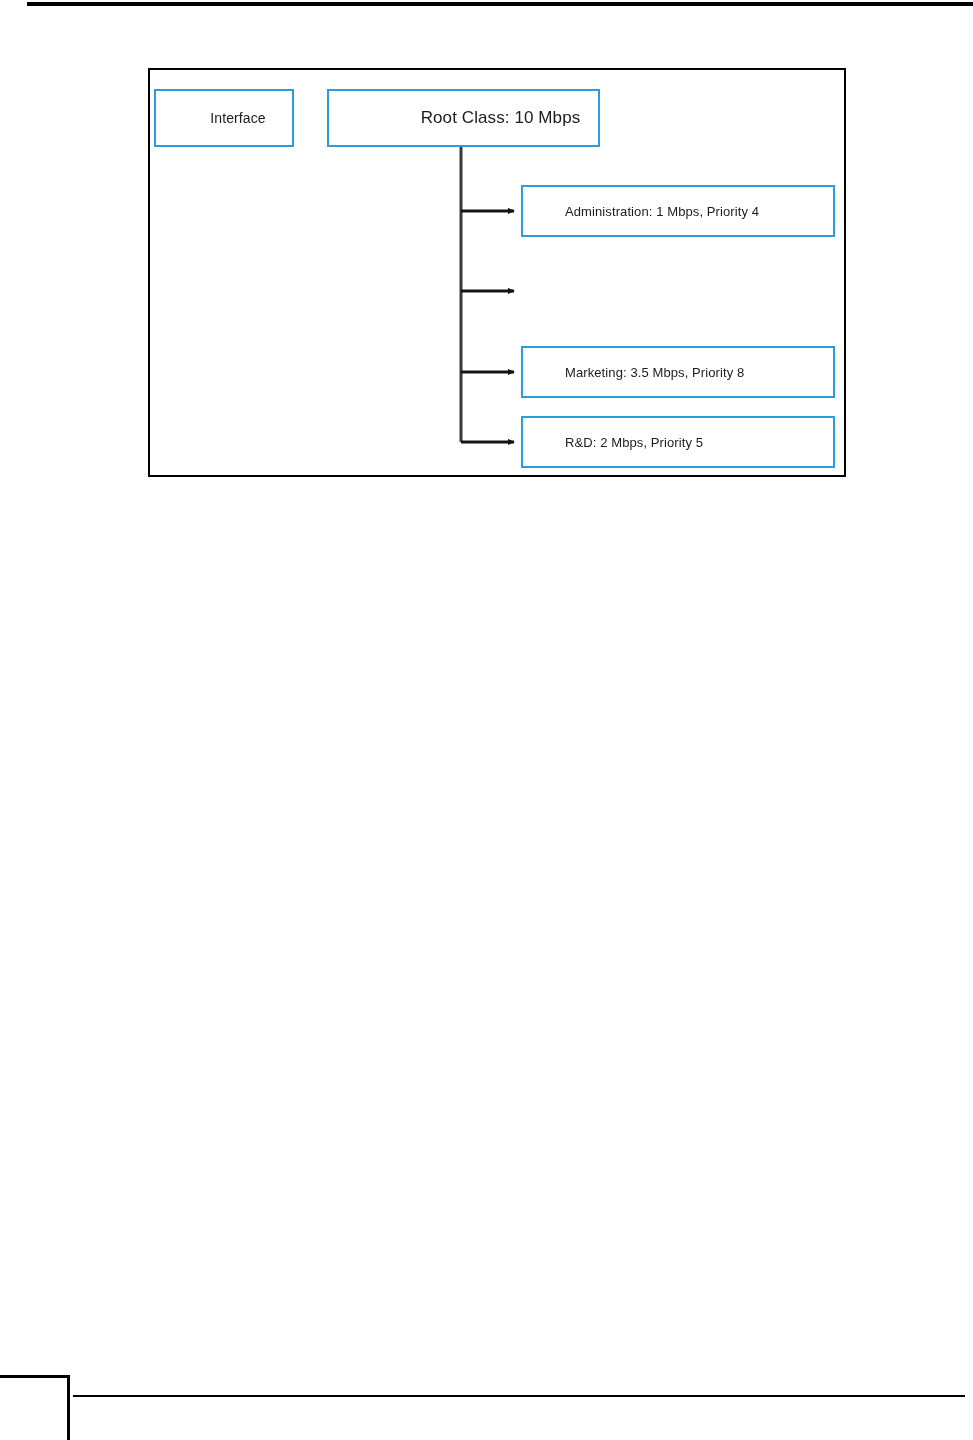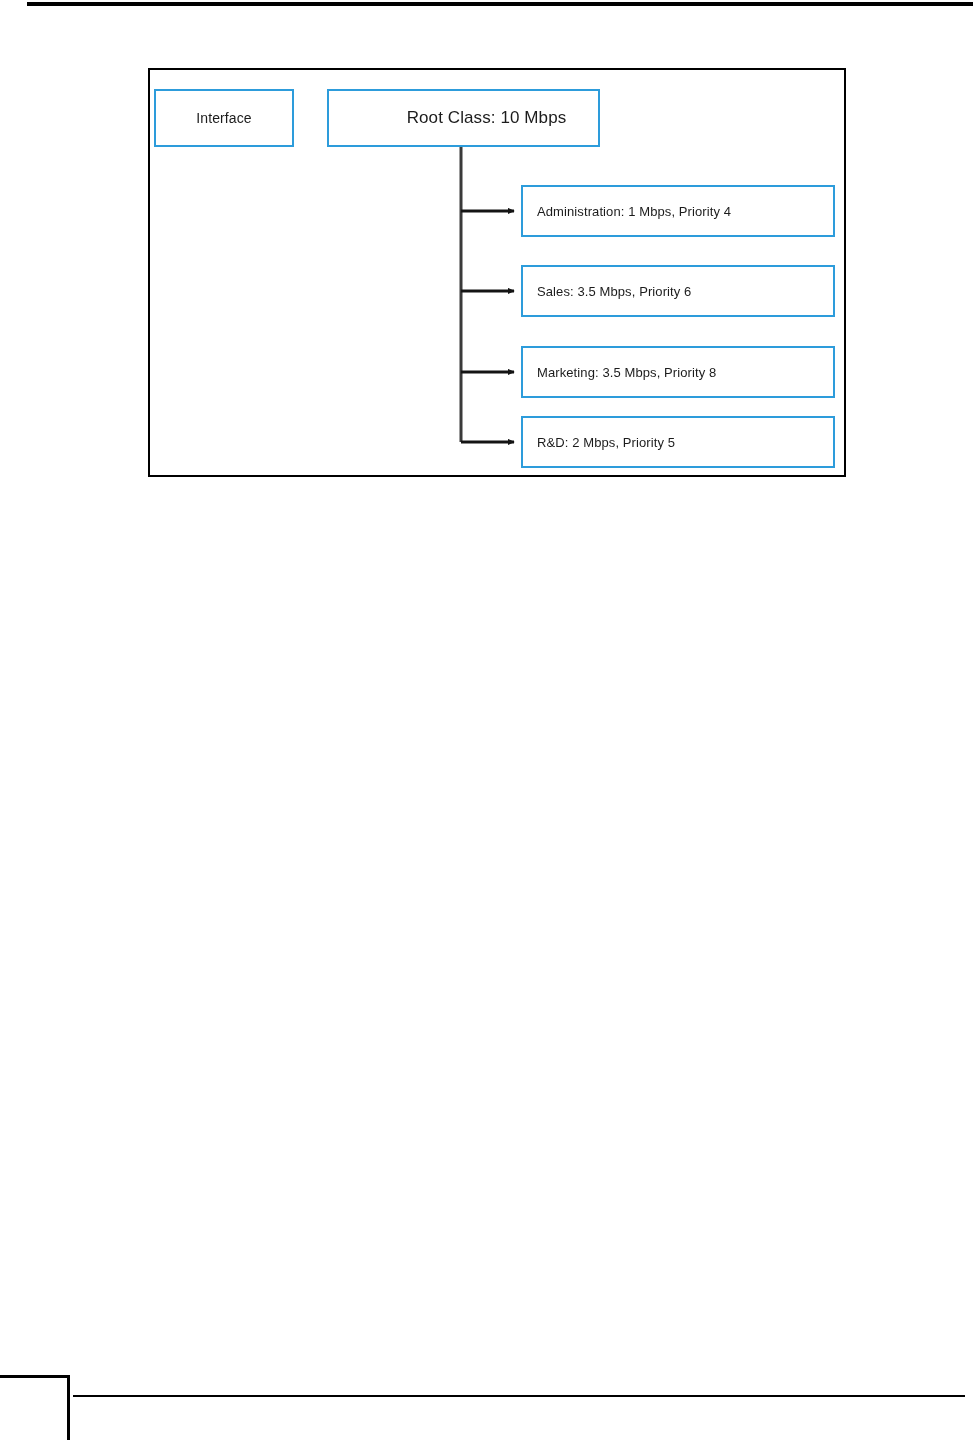--- a/index.html
+++ b/index.html
@@ -73,20 +73,21 @@
     display: flex;
     align-items: center;
     font-size: 14px;
     color: #1c1c1c;
     letter-spacing: 0.1px;
     white-space: nowrap;
   }
   .node-label {
     display: block;
     width: 100%;
+    margin-left: 28px;
   }
 
   
   .node-interface {
     left: 4px;
     top: 19px;
     width: 140px;
     height: 58px;
     justify-content: center;
   }
@@ -161,23 +162,20 @@
   </div>
 
   <div class="node node-root">
     <span class="node-label">Root Class: 10 Mbps</span>
   </div>
 
   <div class="node node-leaf node-leaf-0">
     <span class="node-label">Administration: 1 Mbps, Priority 4</span>
   </div>
 
-  <div class="node node-leaf node-leaf-1">
-    <span class="node-label">Sales: 3.5 Mbps, Priority 6</span>
-  </div>
 
   <div class="node node-leaf node-leaf-2">
     <span class="node-label">Marketing: 3.5 Mbps, Priority 8</span>
   </div>
 
   <div class="node node-leaf node-leaf-3">
     <span class="node-label">R&amp;D: 2 Mbps, Priority 5</span>
   </div>
 
 </div>

